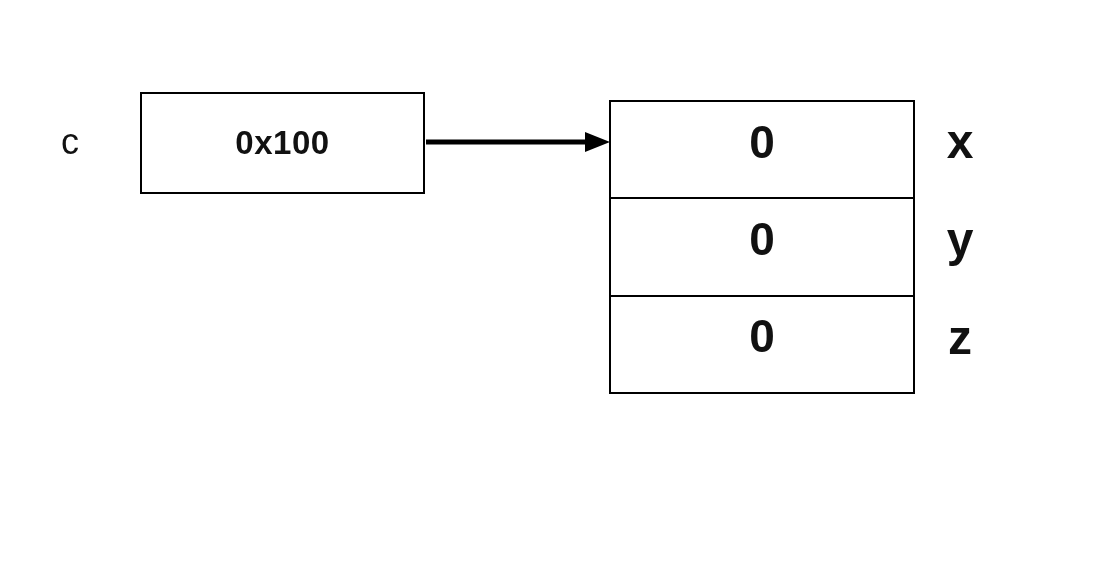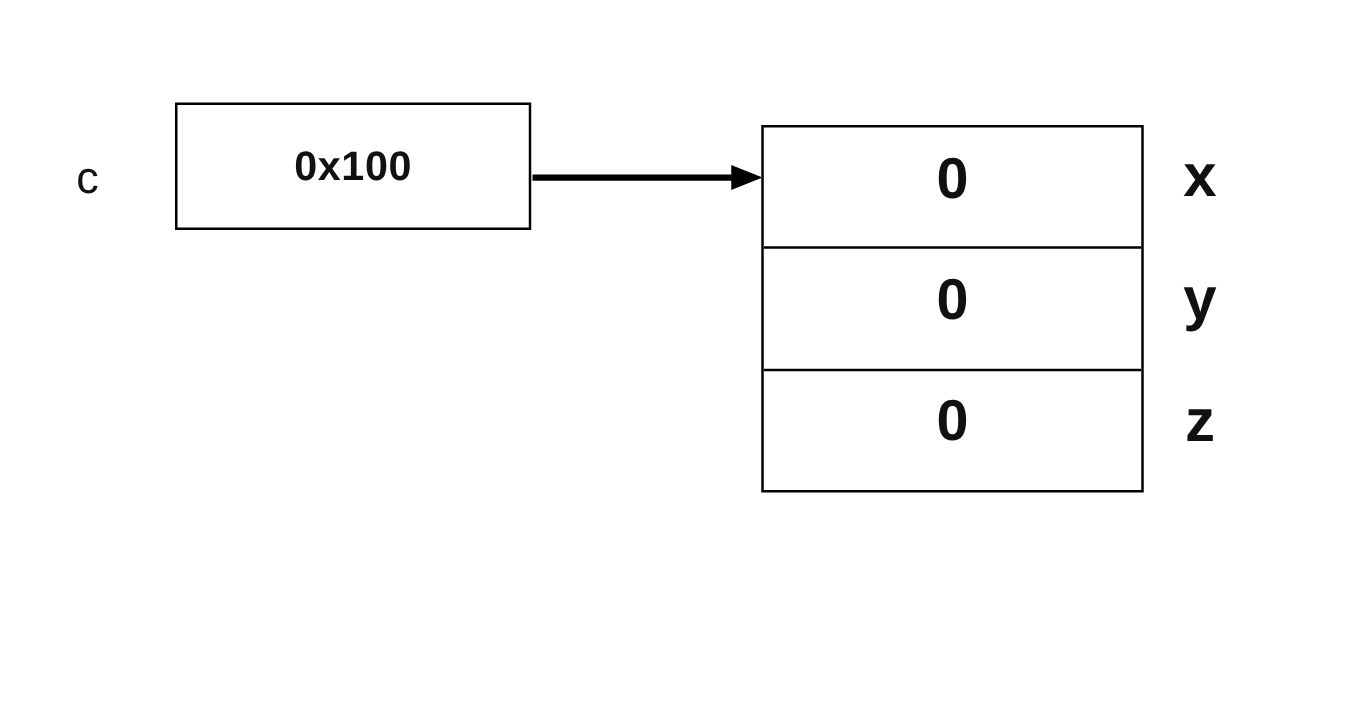--- a/index.html
+++ b/index.html
@@ -28,21 +28,21 @@
     display: flex;
     align-items: center;
     justify-content: center;
     font-size: 36px;
     font-weight: 400;
     color: #111111;
   }
   .pointer-box {
     position: absolute;
     left: 140px;
-    top: 82px;
+    top: 92px;
     width: 285px;
     height: 102px;
     box-sizing: border-box;
     border: 2.5px solid #000000;
     background: #ffffff;
     display: flex;
     align-items: center;
     justify-content: center;
   }
   .pointer-box .addr {

